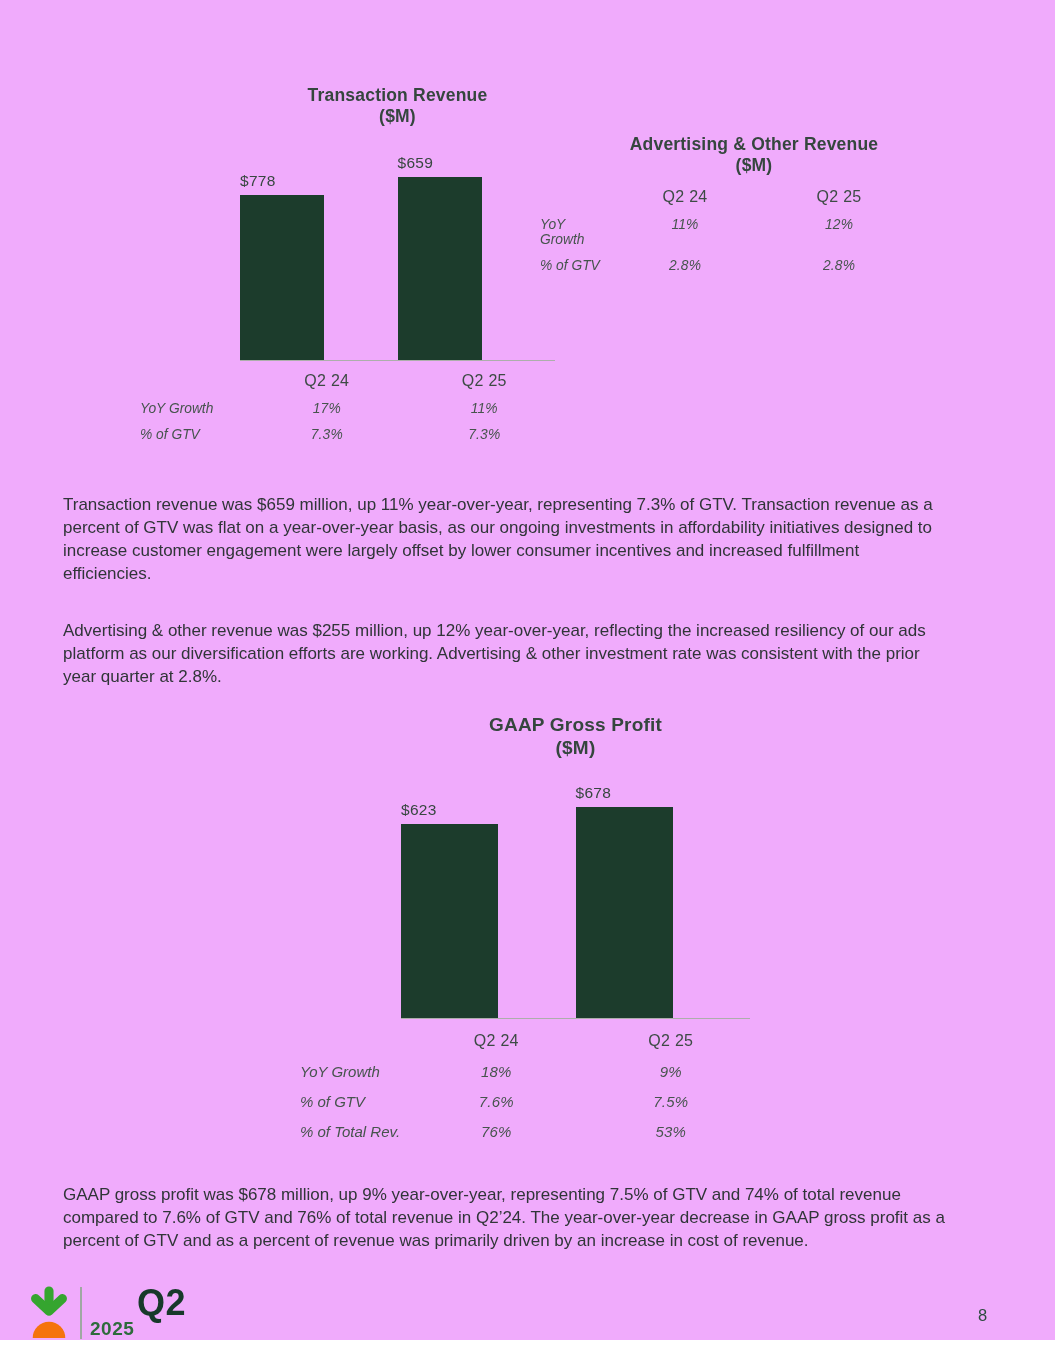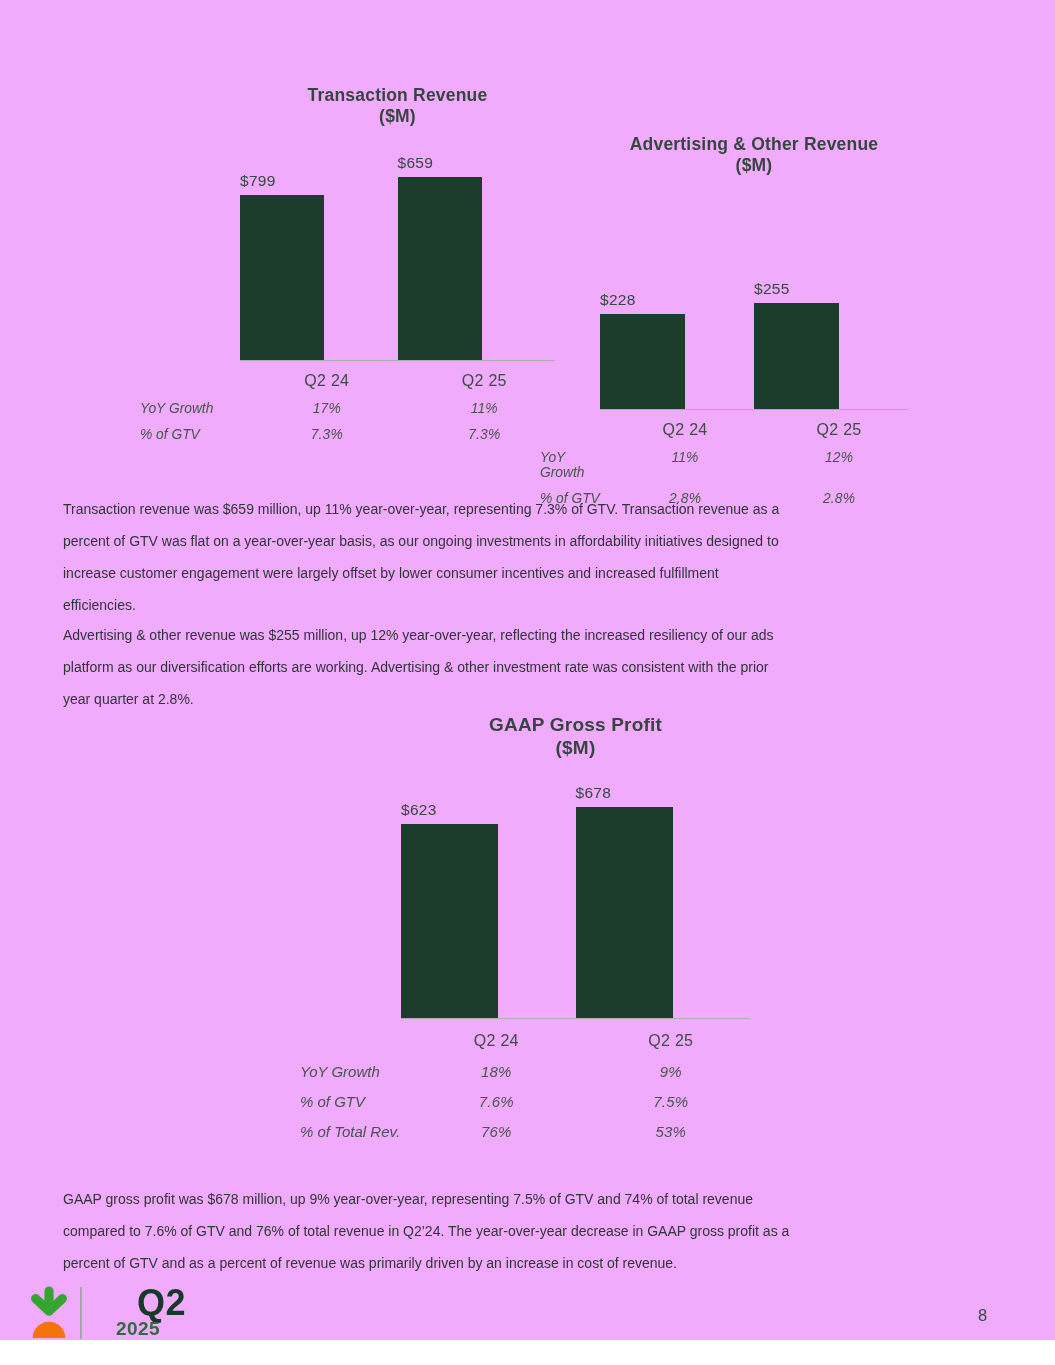--- a/index.html
+++ b/index.html
@@ -60,57 +60,57 @@
     font-style:italic;
     font-size:var(--stat-fs,13.8px);
     color:#46544D;
     letter-spacing:0.2px;
   }
   
   .para {
     position:absolute;
     left:63px;
     width:940px;
-    font-size:14px;
-    line-height:32px;
+    font-size:17px;
+    line-height:23px;
     color:#303538;
     white-space:pre-line;
   }
   
   .footer-logo {
     position:absolute;
     left:26px; top:1286px;
     display:flex;
     align-items:center;
     gap:8px;
   }
   .logo-divider { width:2px; height:52px; background:#9FA8A2; }
   .logo-text { display:flex; flex-direction:column; }
   .logo-q { font-size:36px; font-weight:bold; color:#17392A; line-height:30px; letter-spacing:0.5px;margin-left:47px; }
-  .logo-year { font-size:19px; font-weight:bold; color:#2E6B3C; line-height:20px; margin-top:1px; letter-spacing:0.5px;text-align:center; }
+  .logo-year { font-size:19px; font-weight:bold; color:#2E6B3C; line-height:20px; margin-top:1px; letter-spacing:0.5px; }
   .page-number {
     position:absolute;
     left:978px; top:1306px;
     font-size:16.5px;
     color:#2B4A3E;
   }
 </style>
 </head>
 <body>
 
 <div class="page">
 
   <section class="chart-block" style="left:140px; top:85px; width:415px; --gutter:100px; --bar-w:84px; --row-gap:11px; --stat-fs:13.8px;">
     <div class="chart-head">
       <div>Transaction Revenue</div>
       <div>($M)</div>
     </div>
     <div class="plot" style="height:233px;">
         <div class="bar-col">
-          <div class="bar-value">$799</div>
+          <div class="bar-value">$778</div>
           <div class="bar" style="height: 165px;"></div>
         </div>
         <div class="bar-col">
           <div class="bar-value">$659</div>
           <div class="bar" style="height: 183px;"></div>
         </div>
       </div>
     <div>
         <div class="trow cat-row">
           <div class="gutter-cell"></div>
@@ -128,30 +128,20 @@
           <div class="val-cell">7.3%</div>
         </div>
       </div>
   </section>
 
   <section class="chart-block" style="left:540px; top:102px; width:368px;margin-top:32px; --gutter:60px; --bar-w:85px; --row-gap:11px; --stat-fs:13.8px;">
     <div class="chart-head">
       <div>Advertising &amp; Other Revenue</div>
       <div>($M)</div>
     </div>
-    <div class="plot" style="height:233px;">
-        <div class="bar-col">
-          <div class="bar-value">$228</div>
-          <div class="bar" style="height: 95px;"></div>
-        </div>
-        <div class="bar-col">
-          <div class="bar-value">$255</div>
-          <div class="bar" style="height: 106px;"></div>
-        </div>
-      </div>
     <div>
         <div class="trow cat-row">
           <div class="gutter-cell"></div>
           <div class="val-cell">Q2 24</div>
           <div class="val-cell">Q2 25</div>
         </div>
         <div class="trow stat-row">
           <div class="gutter-cell">YoY Growth</div>
           <div class="val-cell">11%</div>
           <div class="val-cell">12%</div>

